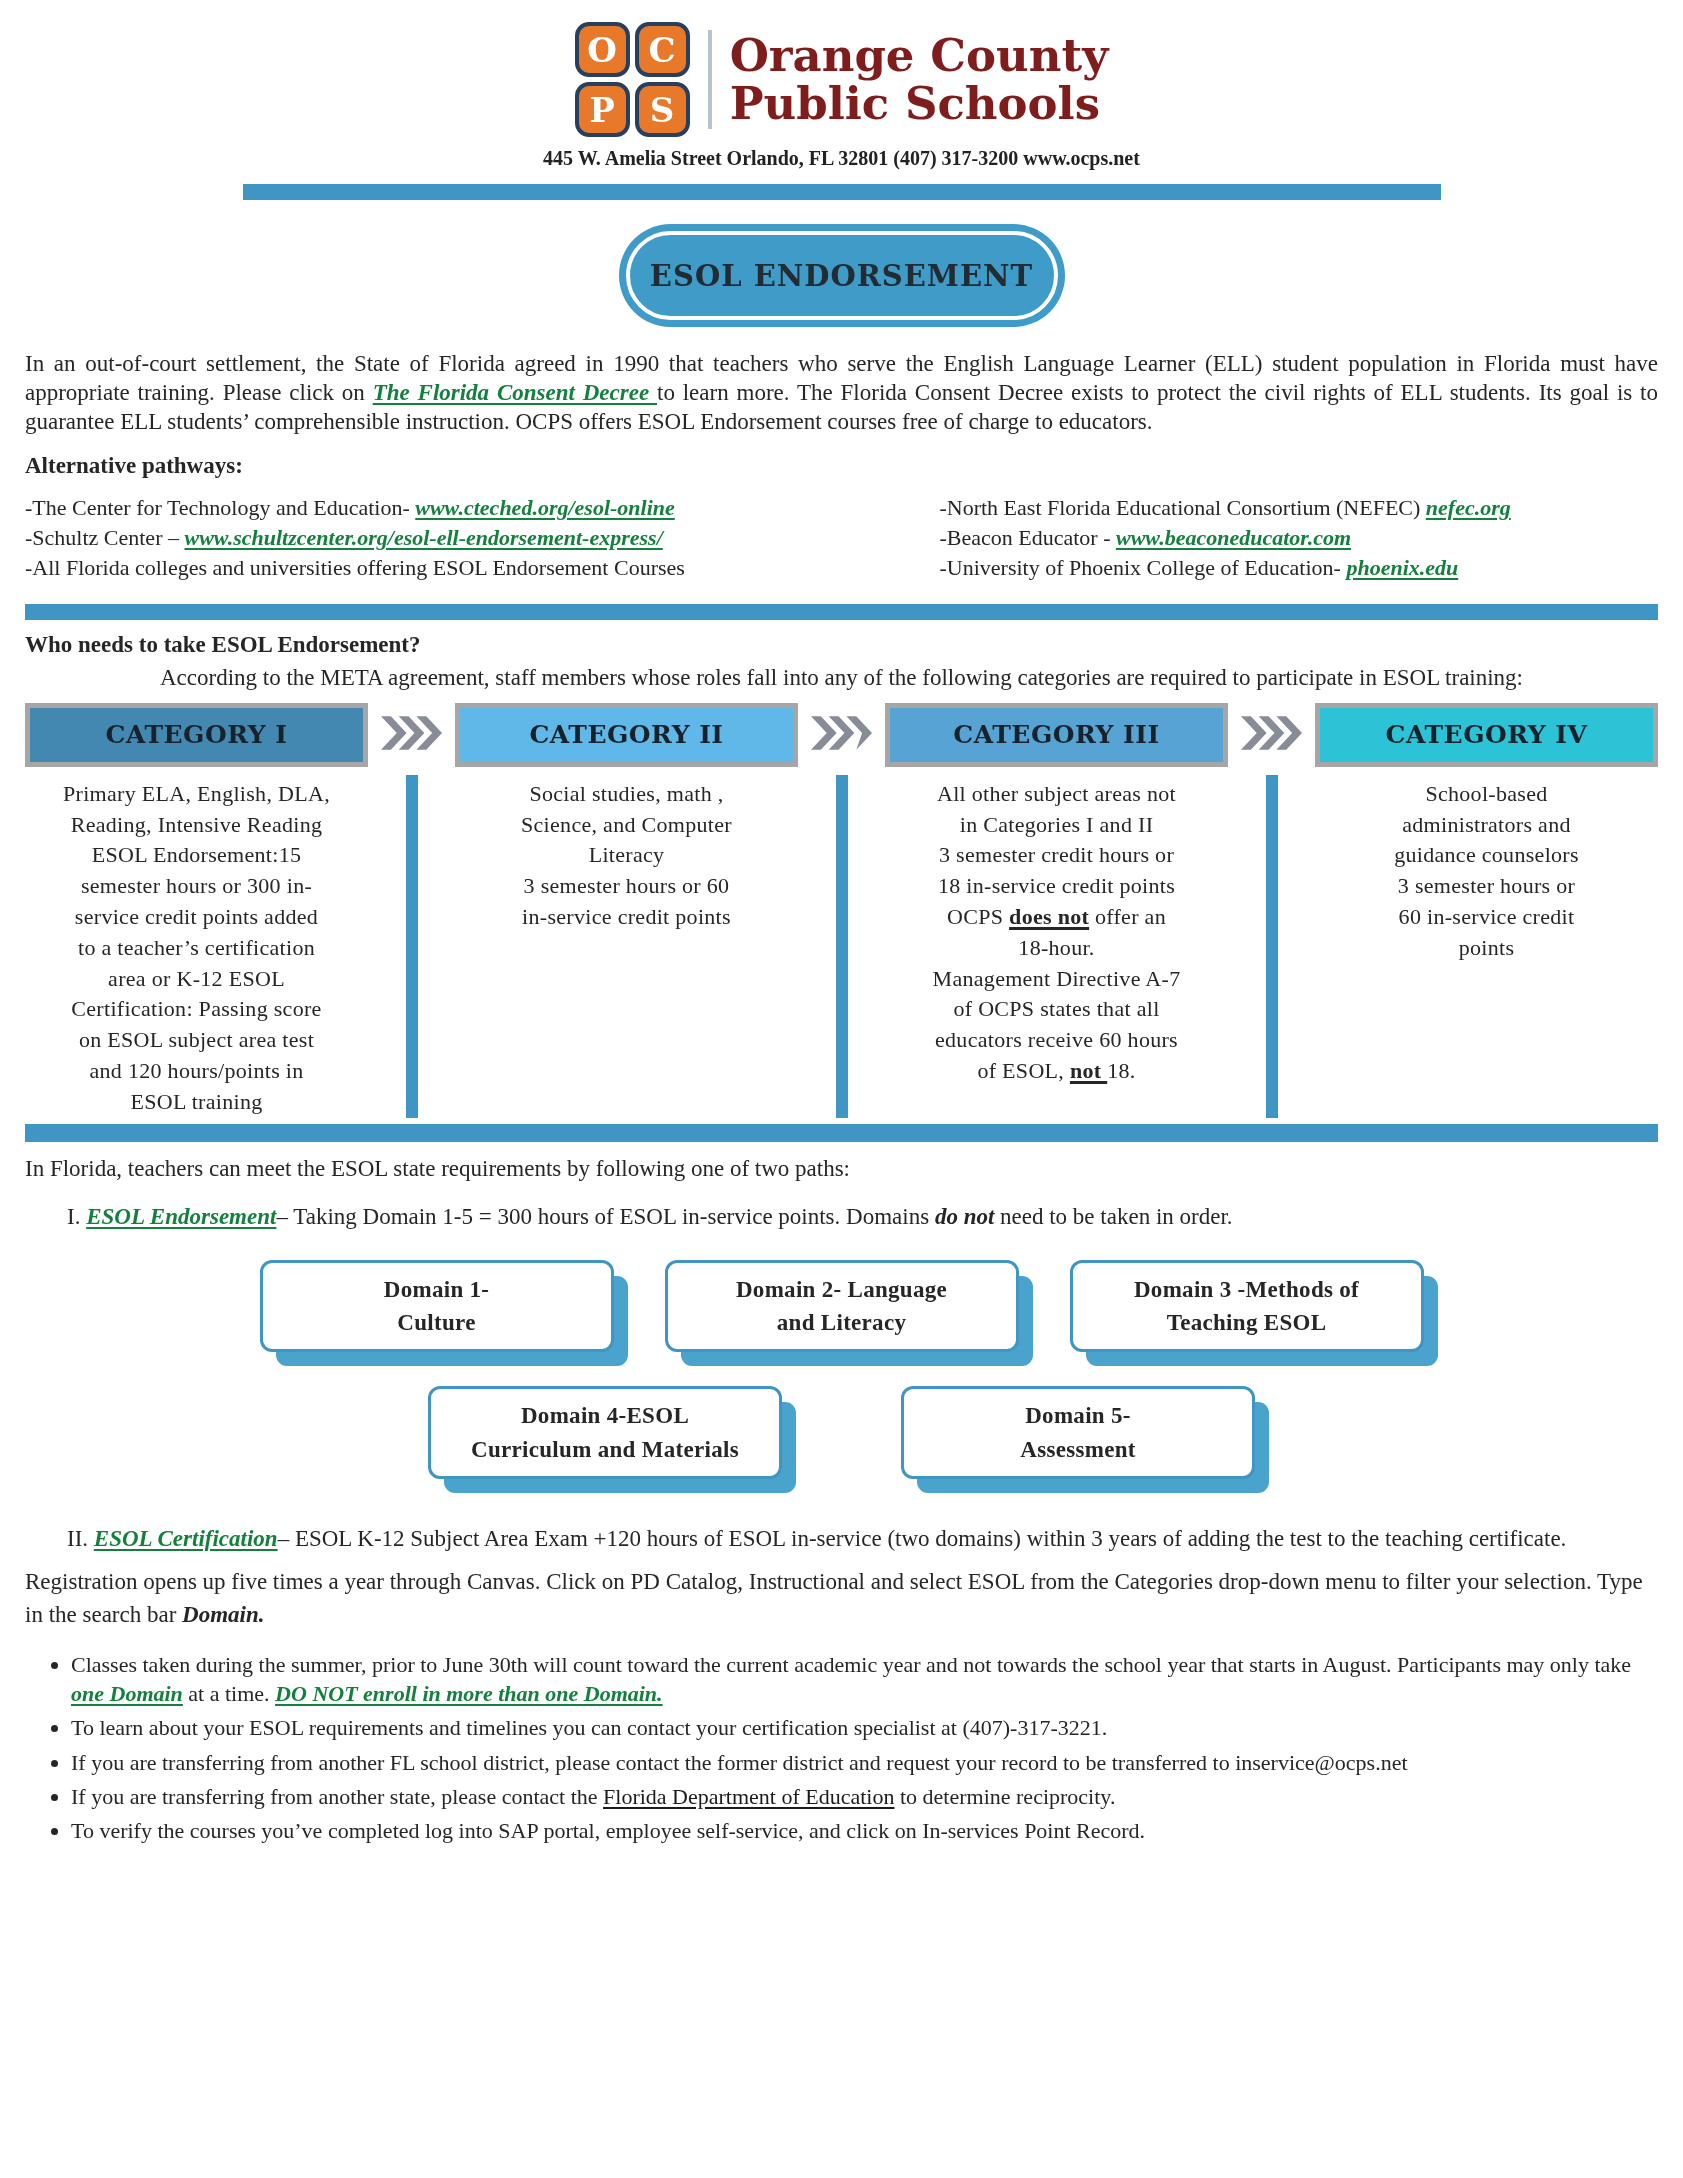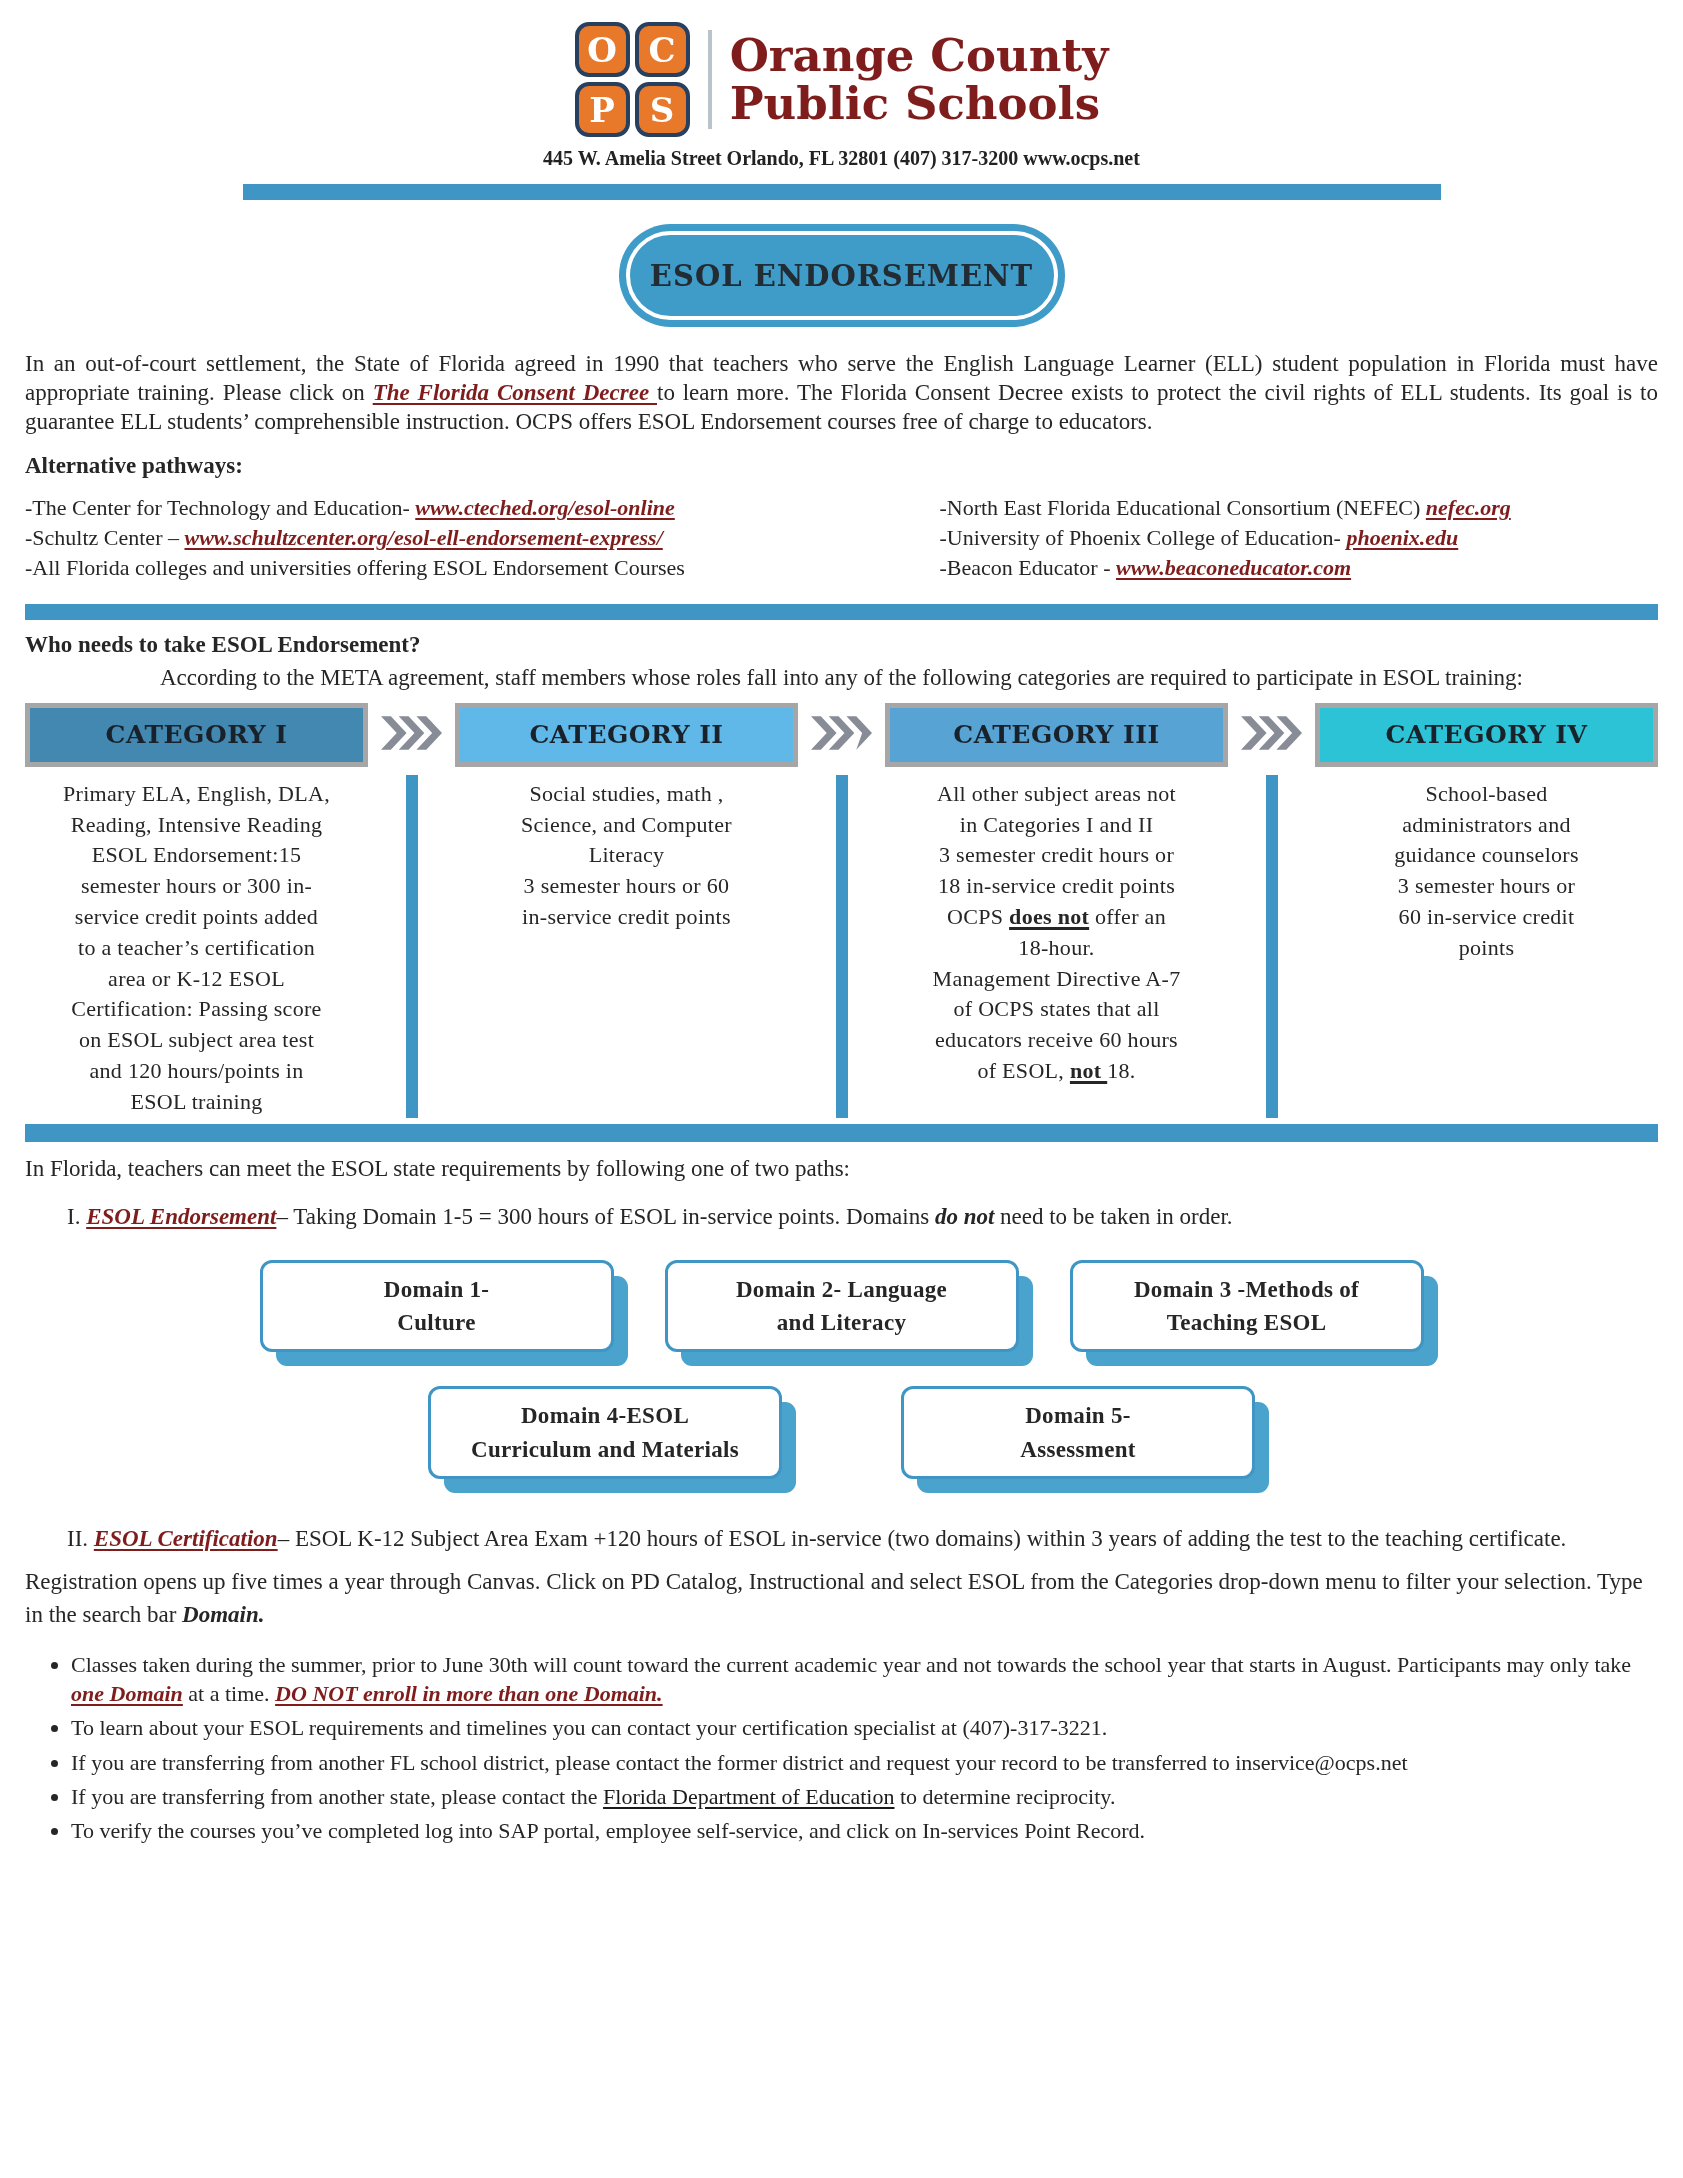--- a/index.html
+++ b/index.html
@@ -40,21 +40,21 @@
   .badge-text {
     font-family:"DejaVu Serif", serif; font-weight:bold; font-size:29px;
     color:#232b33; letter-spacing:1px;
   }
 
   
   .body-text { font-size:23px; line-height:1.27; }
   .justify { text-align:justify; }
   .bold { font-weight:bold; }
   a.doclink, .link {
-    color:#7f1d1d; font-weight:bold; font-style:italic;
+    color:#15803d; font-weight:bold; font-style:italic;
     text-decoration:underline; text-decoration-thickness:2px; text-underline-offset:3px;
   }
   .plain-link {
     color:#1a1a1a; text-decoration:underline; text-decoration-thickness:2px; text-underline-offset:3px;
   }
   .intro { margin-top:22px; }
 
   .alt-heading { margin-top:16px; font-size:23px; }
   .pathways { display:flex; margin-top:14px; font-size:22px; line-height:1.38; }
   .pathways .col-left { width:56%; }
@@ -145,22 +145,22 @@
 
   <div class="alt-heading bold">Alternative pathways:</div>
   <div class="pathways">
     <div class="col-left">
       <div><span>-The Center for Technology and Education- </span><a class="doclink" href="#">www.cteched.org/esol-online</a></div>
       <div><span>-Schultz Center – </span><a class="doclink" href="#">www.schultzcenter.org/esol-ell-endorsement-express/</a></div>
       <div><span>-All Florida colleges and universities offering ESOL Endorsement Courses</span></div>
     </div>
     <div class="col-right">
       <div><span>-North East Florida Educational Consortium (NEFEC) </span><a class="doclink" href="#">nefec.org</a></div>
+      <div><span>-Beacon  Educator  - </span><a class="doclink" href="#">www.beaconeducator.com</a></div>
       <div><span>-University of Phoenix College of Education- </span><a class="doclink" href="#">phoenix.edu</a></div>
-      <div><span>-Beacon  Educator  - </span><a class="doclink" href="#">www.beaconeducator.com</a></div>
     </div>
   </div>
 
   <div class="divider"></div>
 
   <div class="who-heading bold">Who needs to take ESOL Endorsement?</div>
   <p class="who-body">According to the META agreement, staff members whose roles fall into any of the following categories are required to participate in ESOL training:</p>
 
   <div class="cat-grid">
     <div class="cat-header" style="background: rgb(66, 136, 176);">CATEGORY I</div>

